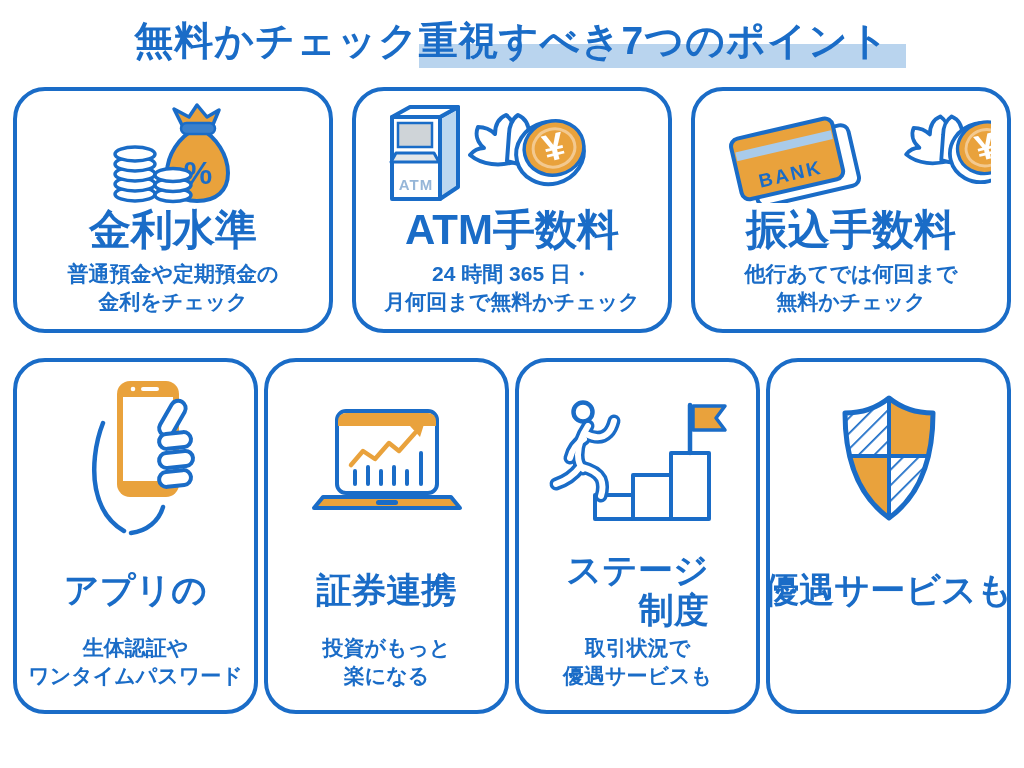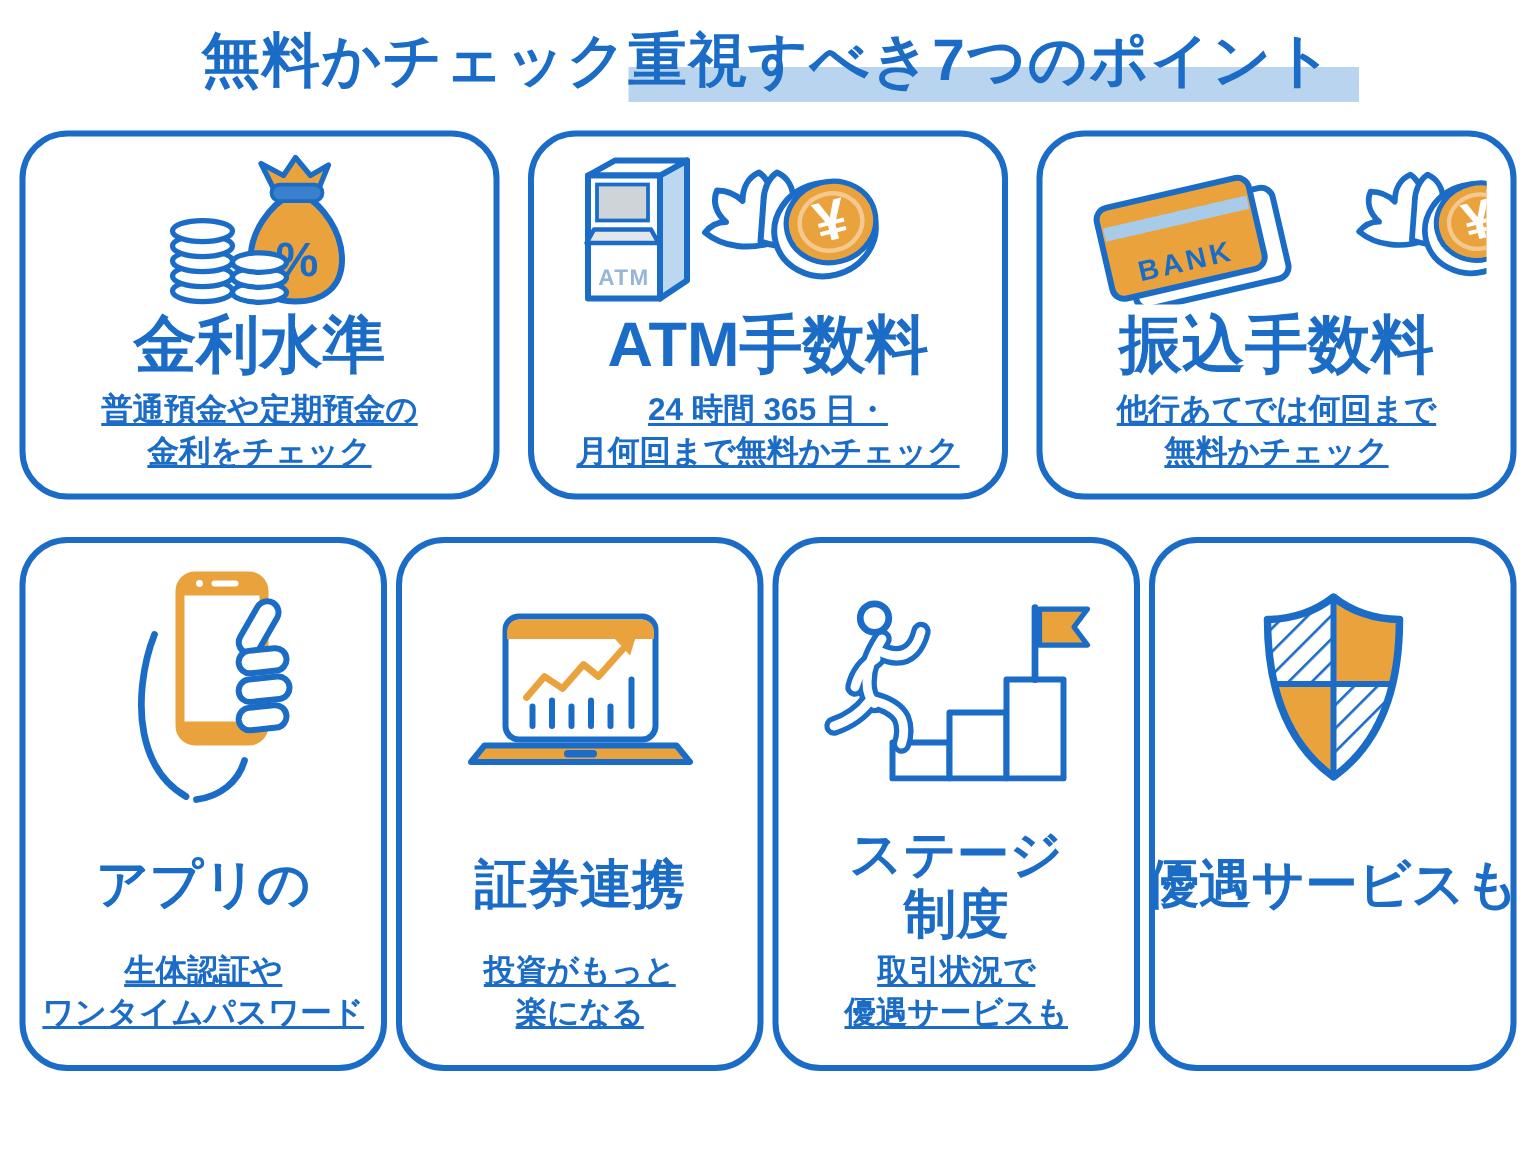--- a/index.html
+++ b/index.html
@@ -15,26 +15,26 @@
   .hl-seg{background:linear-gradient(to bottom,transparent 52%,var(--hl) 52%);
     padding:0 16px 6px 0;margin-right:-16px;}
   .row{display:flex;padding:0 13px;}
   .row1{margin-top:20px;gap:19px;height:246px;}
   .row2{margin-top:25px;gap:6px;height:356px;}
   .card{flex:1;background:#fff;border:4px solid var(--blue);border-radius:32px;
     display:flex;flex-direction:column;align-items:center;overflow:hidden;}
   .icon-box{display:flex;align-items:center;justify-content:center;}
   .row1 .icon-box{height:104px;margin-top:10px;}
   .row2 .icon-box{height:180px;margin-top:8px;}
-  .heading{color:var(--blue);font-weight:800;text-align:center;white-space:nowrap;}
+  .heading{color:var(--blue);font-weight:800;text-align:right;white-space:nowrap;}
   .row1 .heading{font-size:42px;line-height:1.1;margin-top:2px;}
   .row2 .heading{font-size:35px;line-height:1.14;height:80px;
     display:flex;flex-direction:column;justify-content:center;}
   .desc{color:var(--blue);font-weight:700;text-align:center;font-size:21px;
-    line-height:1.33;white-space:nowrap;text-decoration:underline;}
+    line-height:1.33;white-space:nowrap;}
   .row1 .desc{margin-top:7px;}
   .row2 .desc{margin-top:4px;}
   .desc .line{display:block;}
   .heading .line{display:block;}
   svg{display:block;}
   svg text{font-family:"Liberation Sans","DejaVu Sans",sans-serif;}
 </style>
 </head>
 <body>
 

